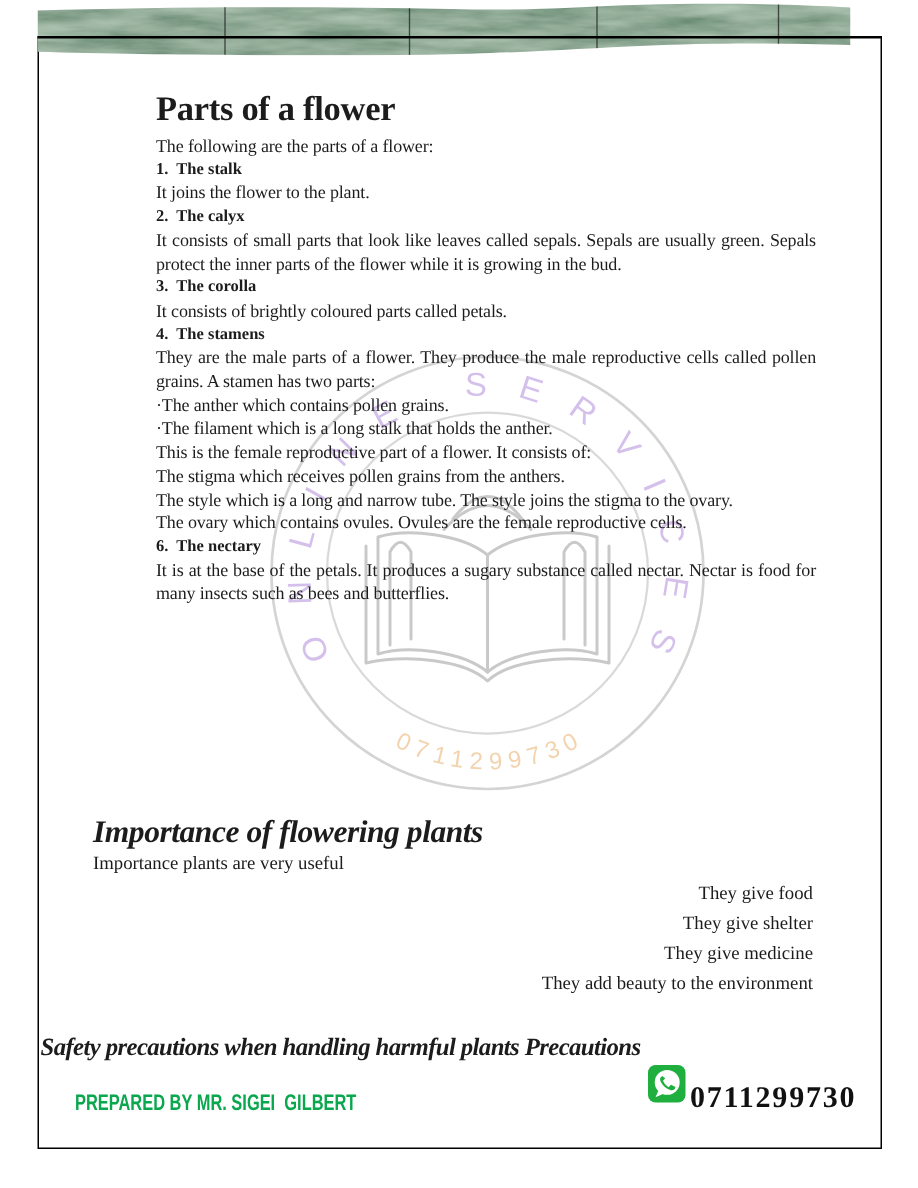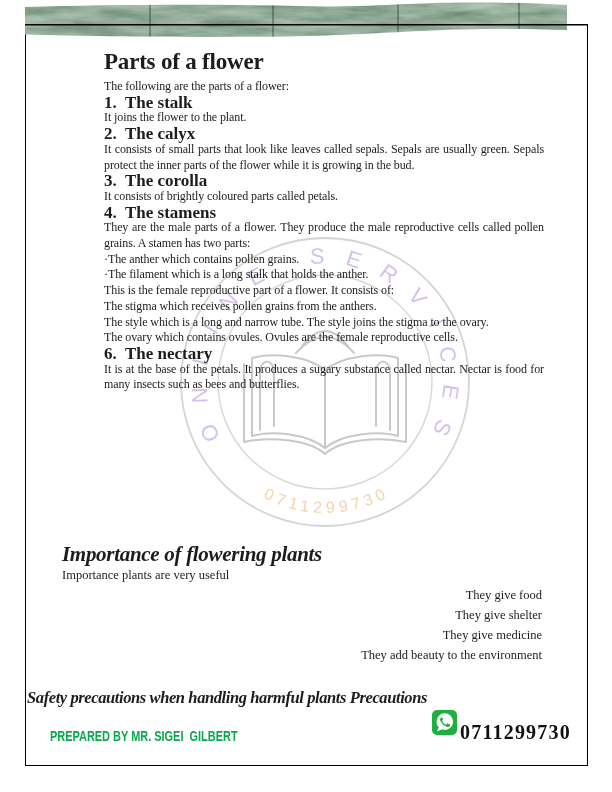--- a/index.html
+++ b/index.html
@@ -2,25 +2,25 @@
 <html><head>
 <meta charset="utf-8">
 <style>
   html,body{margin:0;padding:0;background:#e8e8e8;}
   .page{position:relative;width:612px;height:792px;background:#ffffff;overflow:hidden;
         font-family:"Liberation Serif",serif;color:#1c1c1c;margin:0 auto;}
   .page-border{position:absolute;left:25px;top:24px;width:563px;height:742px;
                box-sizing:border-box;border:1.6px solid #000;z-index:2;}
   .ribbon-svg{position:absolute;left:0;top:0;z-index:3;}
   .watermark-svg{position:absolute;left:0;top:0;z-index:1;pointer-events:none;}
-  .content{position:absolute;left:104px;top:49px;width:440px;z-index:4;}
+  .content{position:absolute;left:104px;top:60px;width:440px;z-index:4;}
   .doc-title{font-size:23px;font-weight:bold;letter-spacing:-0.2px;margin:0 0 4px 0;line-height:26px;}
   .body-line{font-size:12px;line-height:15.7px;letter-spacing:-0.1px;margin:0;}
   .just{text-align:justify;}
-  .part-heading{font-size:17px;line-height:15.7px;font-weight:bold;margin:0;white-space:pre-wrap;}
+  .part-heading{font-size:11px;line-height:15.7px;font-weight:bold;margin:0;white-space:pre-wrap;}
   .importance{position:absolute;left:62px;top:544px;width:480px;z-index:4;}
   .imp-heading{font-size:21px;font-style:italic;font-weight:bold;letter-spacing:-0.3px;
                margin:0;line-height:21px;}
   .imp-intro{font-size:12.5px;line-height:20px;margin:0;}
   .imp-list{list-style:none;margin:0;padding:0 0 0 31px;font-size:12.5px;line-height:20px;text-align:right;}
   .safety-heading{position:absolute;left:27px;top:688px;width:545px;z-index:4;
                   font-size:16.5px;font-style:italic;font-weight:bold;letter-spacing:-0.4px;margin:0;}
   .prepared{position:absolute;left:50px;top:727px;z-index:4;
             font-family:"Liberation Sans",sans-serif;font-weight:bold;font-size:15px;
             color:#0BA74E;transform:scaleX(0.73);transform-origin:left top;white-space:pre;}

